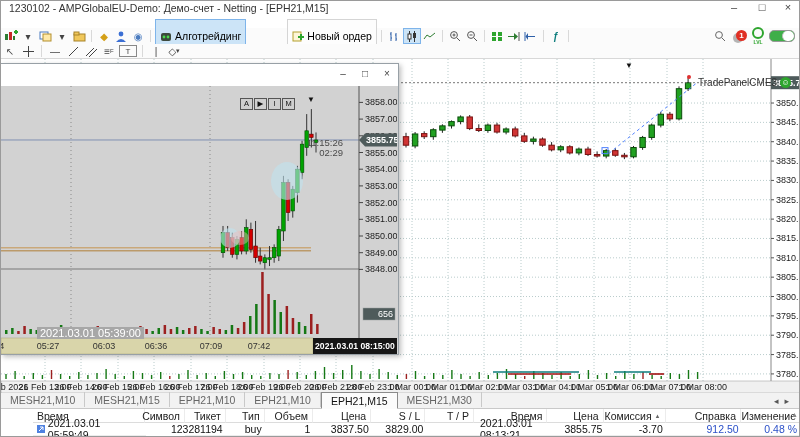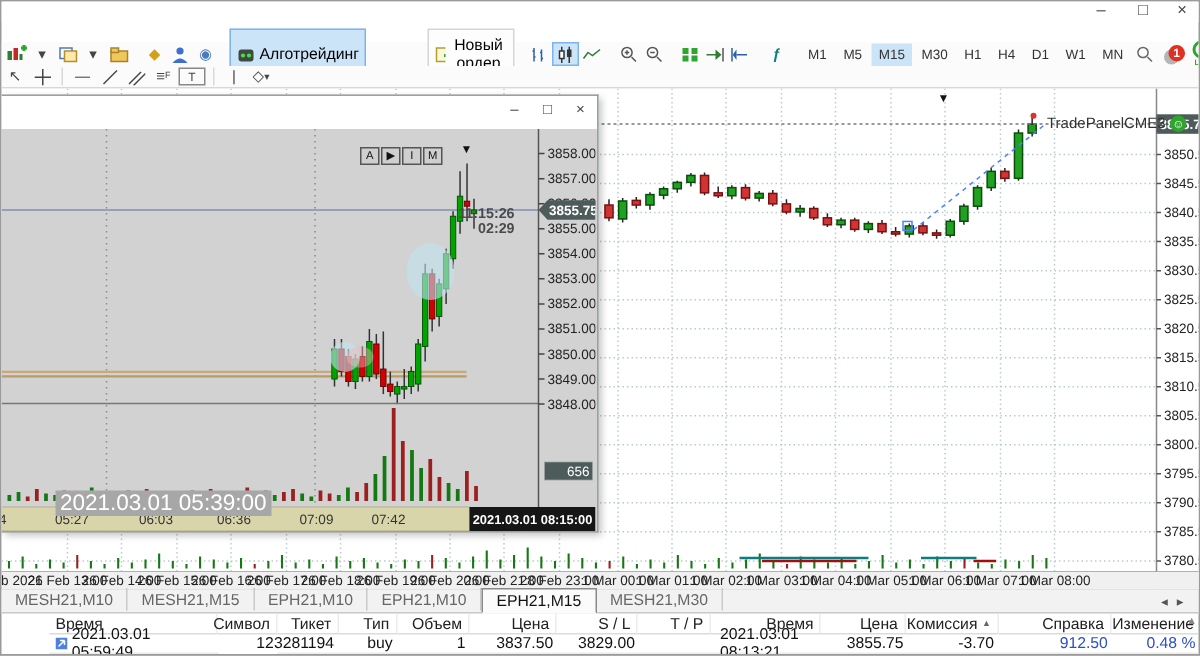--- a/index.html
+++ b/index.html
@@ -38,22 +38,22 @@
   #trade-panel{position:absolute;left:697px;top:76px;display:flex;align-items:center;gap:3px;font-size:10px;color:#333;}
   #trade-panel .smile{width:11px;height:11px;border-radius:50%;background:#2ea52e;color:#fff;font-size:8px;line-height:11px;text-align:center;}
   
   #floatwin{position:absolute;left:0px;top:62px;width:398px;height:292px;border:1px solid #98a0a6;border-left:none;background:#d2d2d2;box-sizing:border-box;box-shadow:2px 2px 5px rgba(0,0,0,.25);}
   #fw-title{position:relative;height:22px;background:#fff;}
   #fw-title .winbtn{top:4px;height:14px;font-size:10px;}
   #fw-body{position:relative;height:268px;}
   #fw-overlay-btns{position:absolute;left:239px;top:12px;display:flex;gap:1px;}
   .fw-btn{width:11px;height:10px;border:1px solid #555;background:#cfcfcf;font-size:7.5px;line-height:10px;text-align:center;color:#111;}
   #fw-tri{position:absolute;left:306px;top:9px;font-size:8px;color:#111;}
-  #fw-tooltip{position:absolute;left:36px;top:241px;background:#a7a7a7;color:#fff;font-size:15px;padding:0 3px;white-space:nowrap;}
-  #fw-countdown{position:absolute;right:55px;top:52px;text-align:right;font-size:9.5px;font-weight:bold;color:#4a4a4a;line-height:10px;}
+  #fw-tooltip{position:absolute;left:36px;top:241px;background:#a7a7a7;color:#fff;font-size:11px;padding:0 3px;white-space:nowrap;}
+  #fw-countdown{position:absolute;right:55px;top:52px;text-align:right;font-size:9.5px;font-weight:normal;color:#4a4a4a;line-height:10px;}
   
   #tabsrow{position:absolute;left:0;top:392px;width:800px;height:16px;background:#f2f2f2;border-bottom:1px solid #c9c9c9;display:flex;align-items:center;font-size:10.5px;box-sizing:border-box;}
   .tab{padding:0 9px;color:#666;height:15px;display:inline-flex;align-items:center;border-right:1px solid #c9c9c9;}
   .tab.active{background:#fbfbfb;border:1px solid #8a8a8a;border-bottom:1px solid #fbfbfb;color:#111;}
   #tab-arrows{margin-left:auto;margin-right:6px;color:#555;font-size:9px;letter-spacing:6px;}
   
   #postable{position:absolute;left:0;top:408px;width:800px;}
   .trow{display:flex;padding-left:32px;}
   .hcell{font-size:10.5px;color:#222;padding:1px 4px;box-sizing:border-box;border-right:1px solid #ececec;border-bottom:1px solid #dcdcdc;height:14px;display:flex;align-items:center;}
   .dcell{font-size:10.5px;color:#111;padding:0 4px;box-sizing:border-box;height:13px;display:flex;align-items:center;border-bottom:1px solid #ececec;}
@@ -62,20 +62,21 @@
   .blue{color:#2b50c8;}
   .sort{font-size:6px;color:#666;margin-left:3px;}
   .posicon{width:8px;height:8px;margin-right:3px;display:inline-block;}
 </style>
 </head>
 <body>
 
 <div id="app">
 
   <div id="titlebar">
+    <span class="t">1230102 - AMPGlobalEU-Demo: Демо-счет - Netting - [EPH21,M15]</span>
     <span class="winbtn" style="right:56px">–</span>
     <span class="winbtn" style="right:28px">□</span>
     <span class="winbtn" style="right:2px">×</span>
   </div>
 
 
   <div id="toolbar1">
     <span class="ibtn">
       <svg width="14" height="12">
           <rect x="1" y="4" width="3" height="6" fill="#2e7d32"></rect>
@@ -179,31 +180,20 @@
     <span class="ibtn">
       <svg width="13" height="11">
           <line x1="1" y1="1" x2="1" y2="10" stroke="#2d5fa8"></line>
           <path d="M4 5.5h7" stroke="#2d5fa8"></path>
           <path d="M4 2L1.5 5.5 4 9z" fill="#2d5fa8"></path>
         </svg>
     </span>
     <span class="tsep"></span>
     <span class="ibtn" style="color:#0e7d7d;font-weight:bold">ƒ</span>
     <span class="tsep"></span>
-    <span id="tf-box" style="display:flex;gap:1px">
-        <span class="tf">M1</span>
-        <span class="tf">M5</span>
-        <span class="tf pressed">M15</span>
-        <span class="tf">M30</span>
-        <span class="tf">H1</span>
-        <span class="tf">H4</span>
-        <span class="tf">D1</span>
-        <span class="tf">W1</span>
-        <span class="tf">MN</span>
-      </span>
     <span id="tb-right">
       <span class="ibtn">
         <svg width="12" height="12">
             <circle cx="5" cy="5" r="3.4" fill="none" stroke="#666"></circle>
             <line x1="8" y1="8" x2="11" y2="11" stroke="#666"></line>
           </svg>
       </span>
       <span id="notif">
         <span class="base"></span>
         <span class="badge">1</span>

